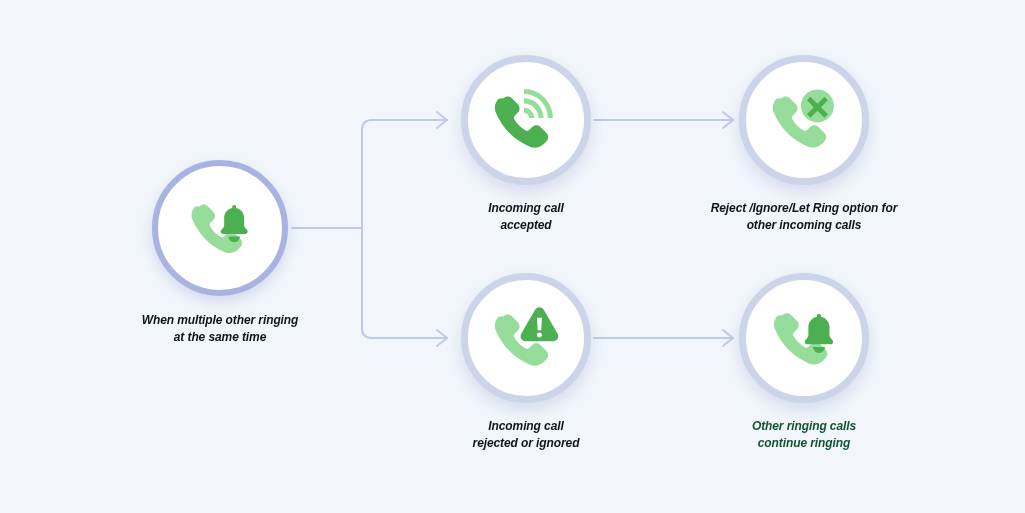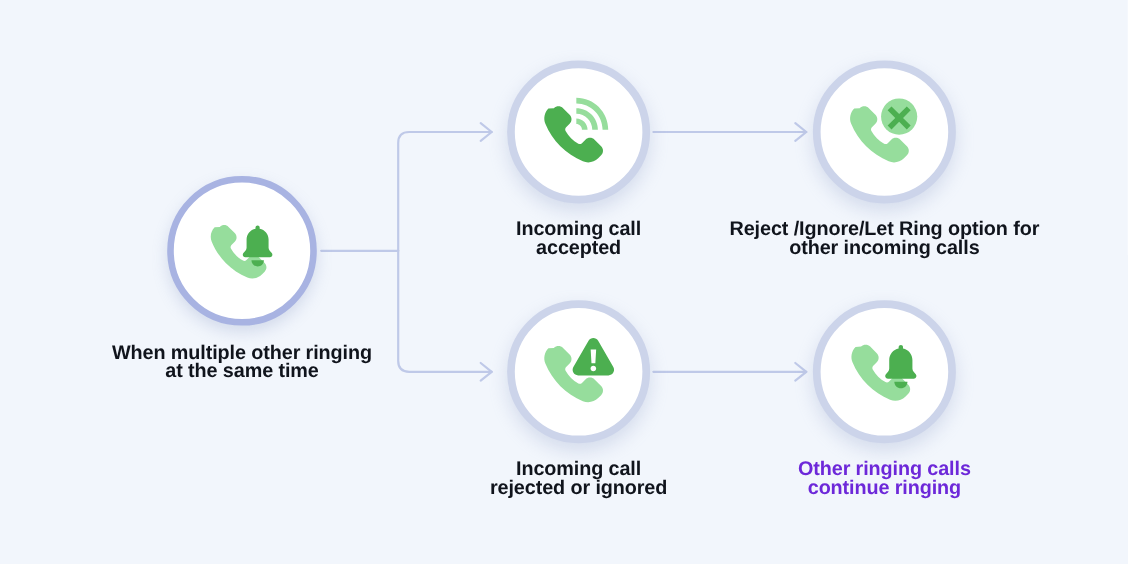--- a/index.html
+++ b/index.html
@@ -64,25 +64,26 @@
     display: block;
   }
   .node.primary .node-icon {
     width: 74px;
     height: 74px;
   }
   .node-label {
     position: absolute;
     text-align: center;
     color: #10141c;
-    font-size: 18px;
+    font-size: 12px;
     font-weight: bold;
     line-height: 17px;
     letter-spacing: -0.1px;
     white-space: pre-line;
+    font-style: italic;
   }
   .node.primary .node-label {
     width: 340px;
     left: -170px;
     top: 84px;
   }
   .node.secondary .node-label {
     width: 330px;
     left: -165px;
     top: 80px;
@@ -167,17 +168,17 @@
 
   <div class="node secondary" style="left:804px; top:338px;">
     <div class="node-circle" style="border-color: rgb(204, 212, 234); background: rgb(255, 255, 255);">
       <svg class="node-icon" viewBox="0 0 64 64">
           <title>Phone handset with ringing bell</title>
         <path fill="#96dd9c" d="M14.6 13.2c1.9-1.9 4.9-1.9 6.8 0l4.9 4.9c1.9 1.9 1.9 4.9 0 6.8l-2.6 2.6c-.7.7-.9 1.8-.4 2.7 2.2 4 5.5 7.3 9.5 9.5.9.5 2 .3 2.7-.4l2.6-2.6c1.9-1.9 4.9-1.9 6.8 0l4.9 4.9c1.9 1.9 1.9 4.9 0 6.8l-2.2 2.2c-3 3-7.5 3.9-11.4 2.3-6.3-2.6-12-6.4-16.8-11.2C14.6 36.9 10.8 31.2 8.2 24.9c-1.6-3.9-.7-8.4 2.3-11.4l4.1-.3z"></path>
         <path fill="#4caf50" d="M44.3 12.1c.9 0 1.6.7 1.6 1.6v.9c4 .8 7 4.3 7 8.6v6.4c0 .9.3 1.7.9 2.4l1.6 1.8c1.1 1.3.2 3.3-1.5 3.3H34.6c-1.7 0-2.6-2-1.5-3.3l1.6-1.8c.6-.7.9-1.5.9-2.4v-6.4c0-4.3 3-7.8 7-8.6v-.9c.1-.9.8-1.6 1.7-1.6z"></path>
         <path fill="#4caf50" d="M39.4 39.4h9.8c0 2.7-2.2 4.9-4.9 4.9s-4.9-2.2-4.9-4.9z"></path>
       </svg>
     </div>
-    <div class="node-label" style="color: #6d28d9;">Other ringing calls
+    <div class="node-label" style="color: #14532d;">Other ringing calls
 continue ringing</div>
   </div>
 
 </div>
 
 </body></html>

